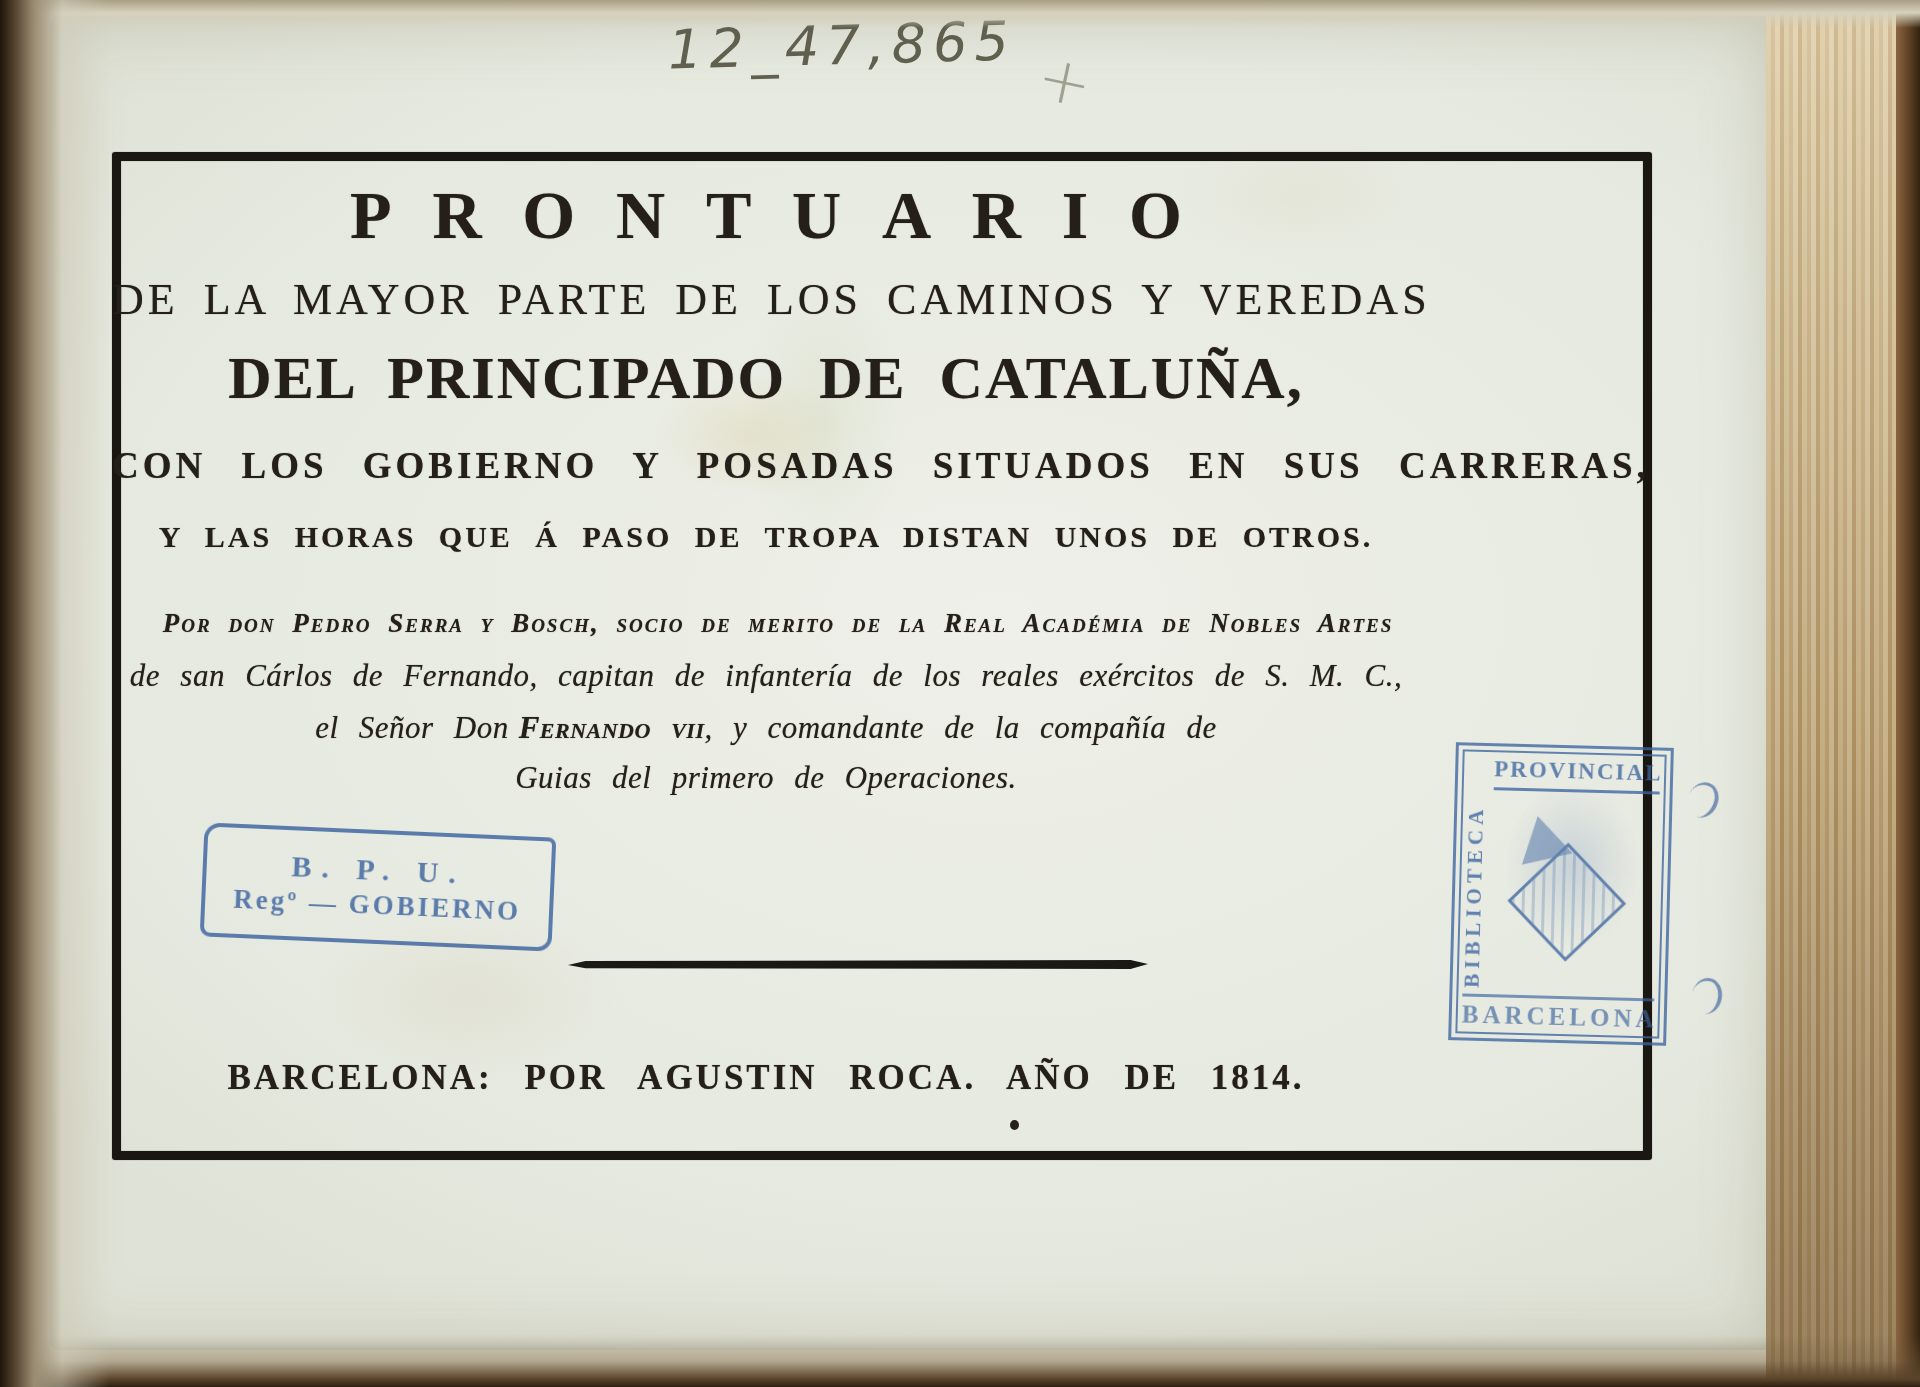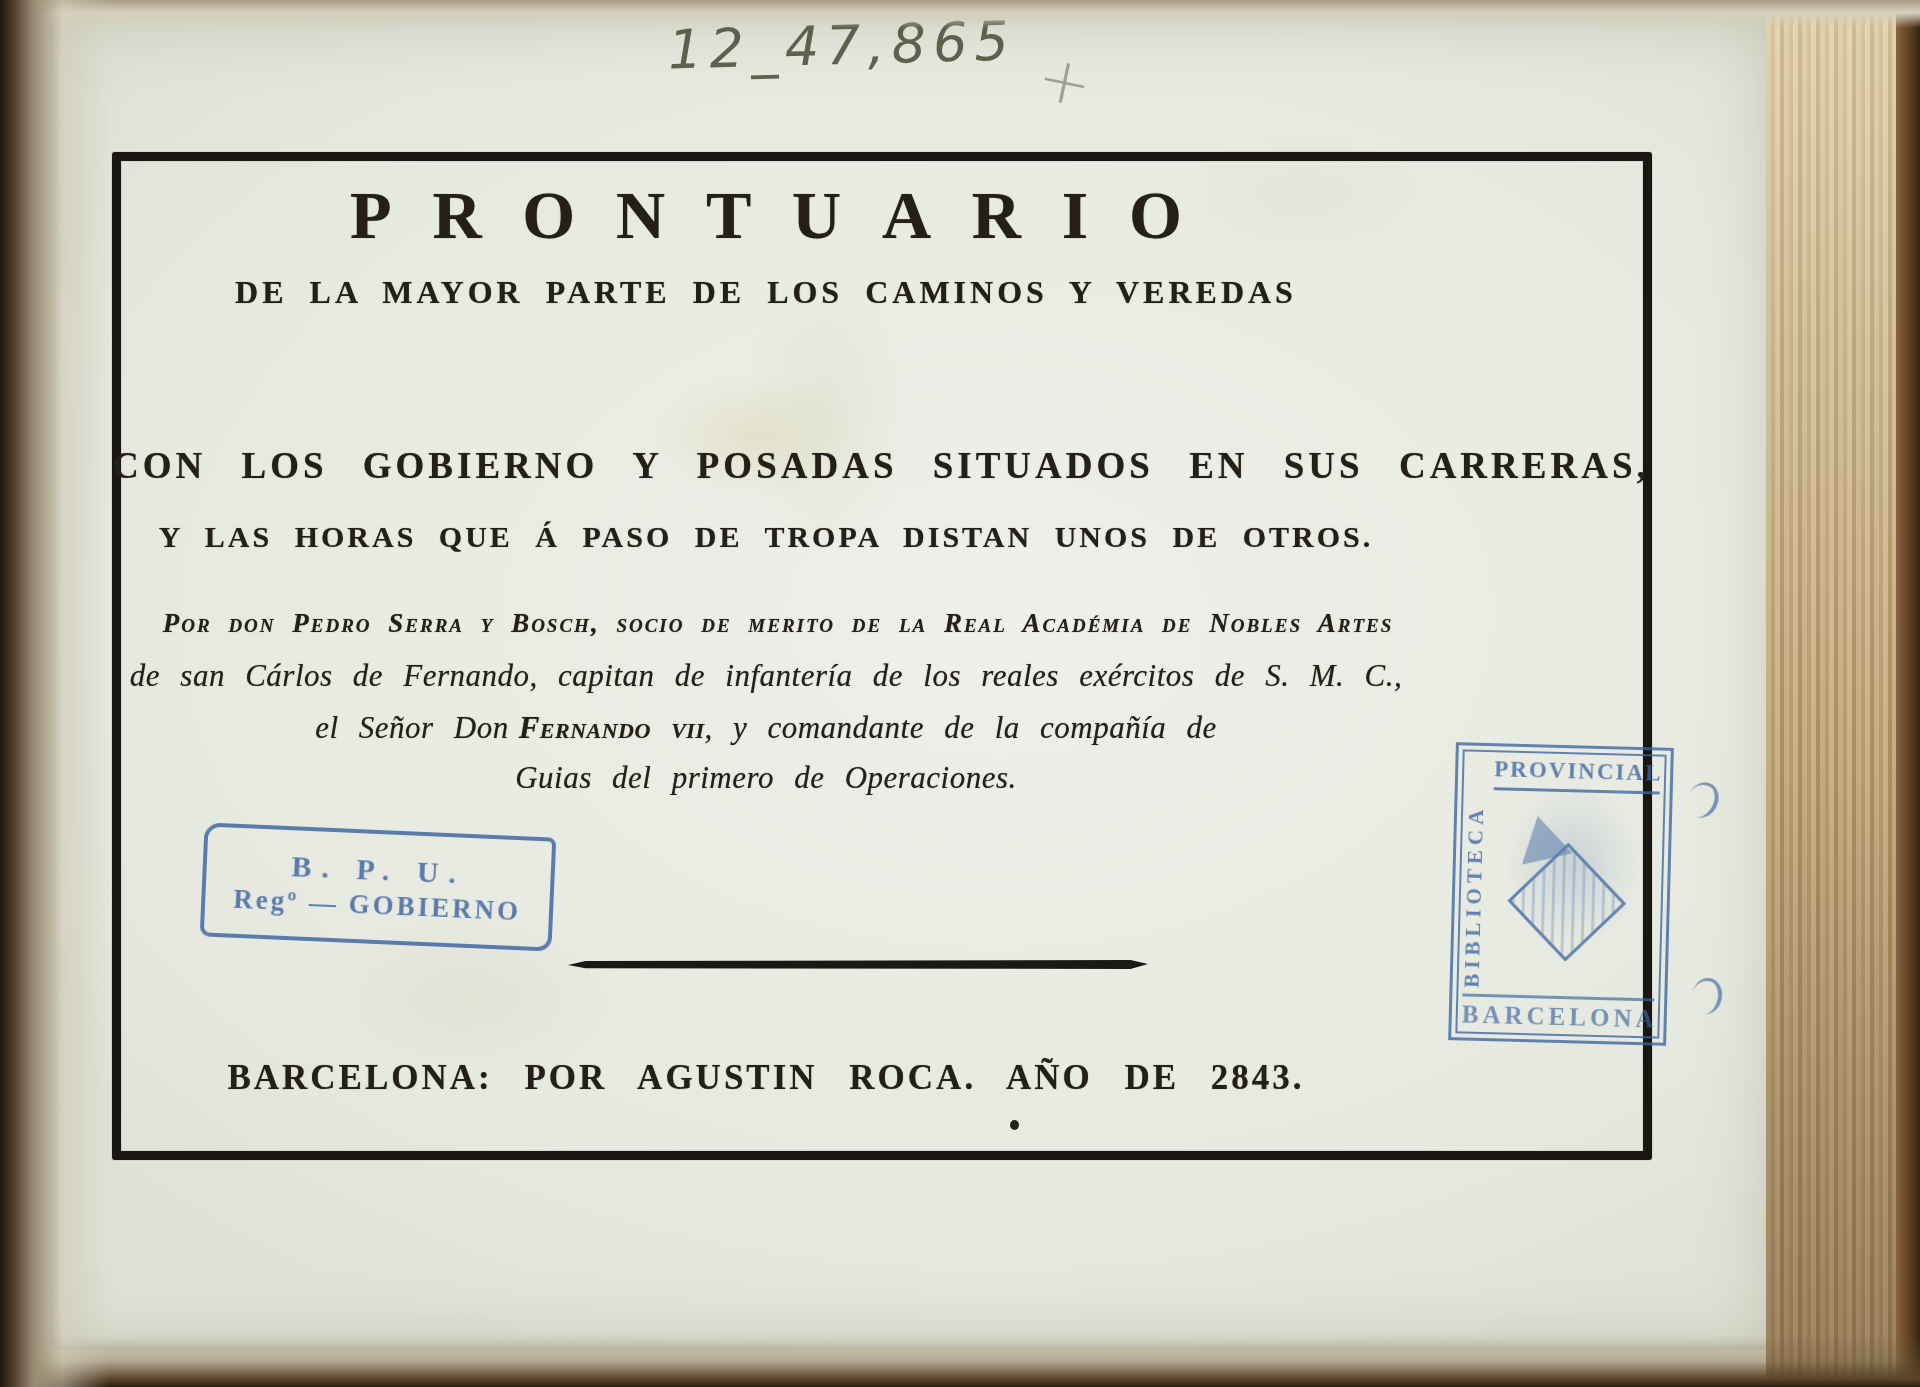--- a/index.html
+++ b/index.html
@@ -37,21 +37,21 @@
 
   
   .frame{position:absolute;left:112px;top:152px;width:1540px;height:1008px;z-index:3;
     border:9px solid #1a1713;border-radius:3px;
     box-shadow:0 0 1px rgba(30,25,15,.7), inset 0 0 1px rgba(30,25,15,.7);}
 
   
   .line{position:absolute;left:112px;width:1308px;text-align:center;color:var(--ink);
     text-shadow:0 0 1px rgba(35,28,20,.55);white-space:nowrap;z-index:4;}
   .t-main{top:176px;font-size:68px;font-weight:bold;letter-spacing:.6em;text-indent:.6em;line-height:78px;}
-  .t-sub1{top:274px;font-size:32px;font-weight:bold;letter-spacing:4px;word-spacing:10px;}
+  .t-sub1{top:274px;font-size:44px;font-weight:normal;letter-spacing:4px;word-spacing:10px;}
   .t-sub2{top:344px;font-size:60px;font-weight:bold;letter-spacing:2px;word-spacing:16px;}
   .t-sub3{top:444px;font-size:37px;font-weight:bold;letter-spacing:4px;word-spacing:22px;}
   .t-sub4{top:520px;font-size:30px;font-weight:bold;letter-spacing:3px;word-spacing:12px;}
   .t-auth1{top:608px;font-size:27px;font-style:italic;font-weight:600;font-variant:small-caps;letter-spacing:2px;word-spacing:8px;padding-left:24px;}
   .t-auth{font-size:31px;font-style:italic;letter-spacing:.5px;word-spacing:12px;}
   .t-auth2{top:658px;}
   .t-auth3{top:710px;}
   .t-auth4{top:760px;}
   .sc{font-variant:small-caps;font-weight:600;}
   .pfx{margin-right:.32em;}
@@ -104,20 +104,21 @@
 
   <div class="paper"></div>
 
   <div class="shelfmark">12_47,865</div>
   <div class="pencil-mark">+</div>
 
   <div class="frame"></div>
 
   <div class="line t-main">PRONTUARIO</div>
   <div class="line t-sub1">DE LA MAYOR PARTE DE LOS CAMINOS Y VEREDAS</div>
+  <div class="line t-sub2">DEL PRINCIPADO DE CATALUÑA,</div>
   <div class="line t-sub3">CON LOS GOBIERNO Y POSADAS SITUADOS EN SUS CARRERAS,</div>
   <div class="line t-sub4">Y LAS HORAS QUE Á PASO DE TROPA DISTAN UNOS DE OTROS.</div>
 
   <div class="line t-auth1">Por don Pedro Serra y Bosch, socio de merito de la Real Académia de Nobles Artes</div>
   <div class="line t-auth t-auth2">de san Cárlos de Fernando, capitan de infantería de los reales exércitos de S. M. C.,</div>
   <div class="line t-auth t-auth3"><span class="pfx">el Señor Don</span><span class="sc">Fernando vii</span><span>, y comandante de la compañía de</span></div>
   <div class="line t-auth t-auth4">Guias del primero de Operaciones.</div>
 
   <div class="stamp-bpu">
     <div class="bpu-1">B. P. U.</div>
@@ -131,21 +132,21 @@
       <div class="lib-top">PROVINCIAL</div>
       <div class="lib-left">BIBLIOTECA</div>
       <div class="lib-crest-tri"></div>
       <div class="lib-crest-diamond"></div>
       <div class="lib-bottom">BARCELONA</div>
     </div>
   </div>
   <span class="ink-curl curl-1"></span>
   <span class="ink-curl curl-2"></span>
 
-  <div class="line t-imprint">BARCELONA: POR AGUSTIN ROCA. AÑO DE 2843.</div>
+  <div class="line t-imprint">BARCELONA: POR AGUSTIN ROCA. AÑO DE 1814.</div>
   <div class="end-dot"></div>
 
   <div class="page-edges"></div>
   <div class="cover-right"></div>
   <div class="spine-shadow"></div>
   <div class="top-edge"></div>
   <div class="bottom-edge"></div>
 
 </div>
 

